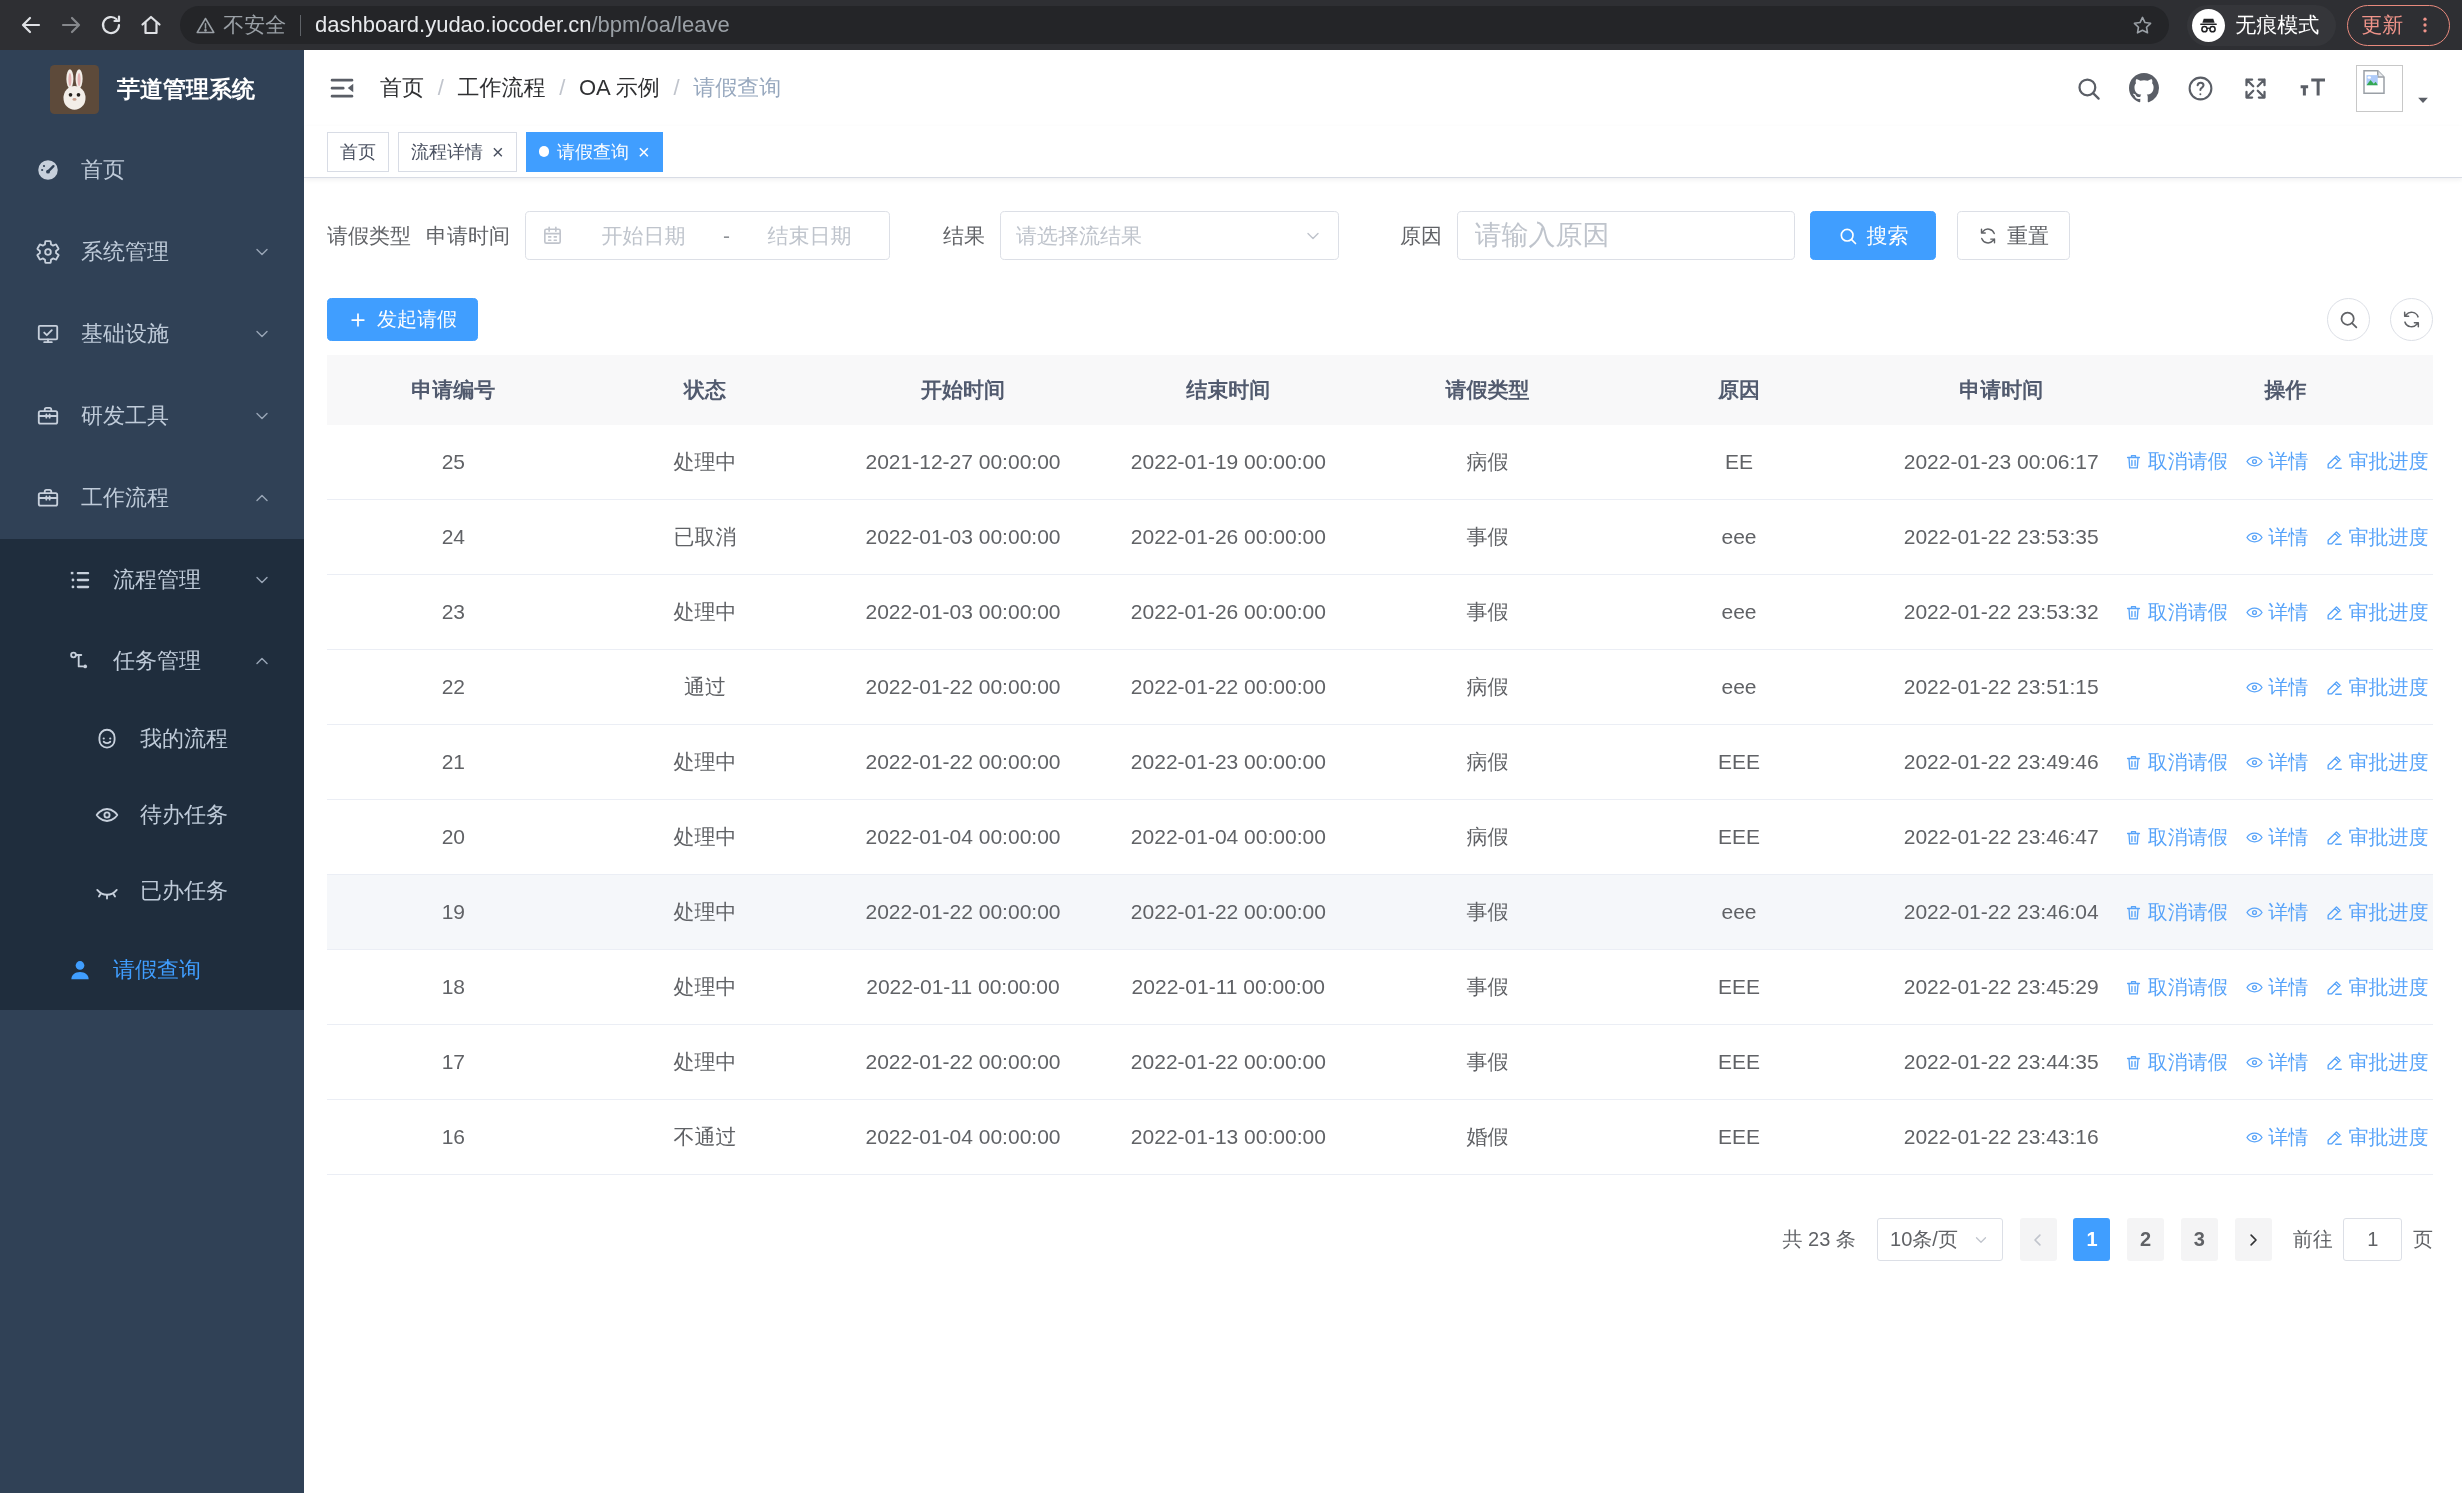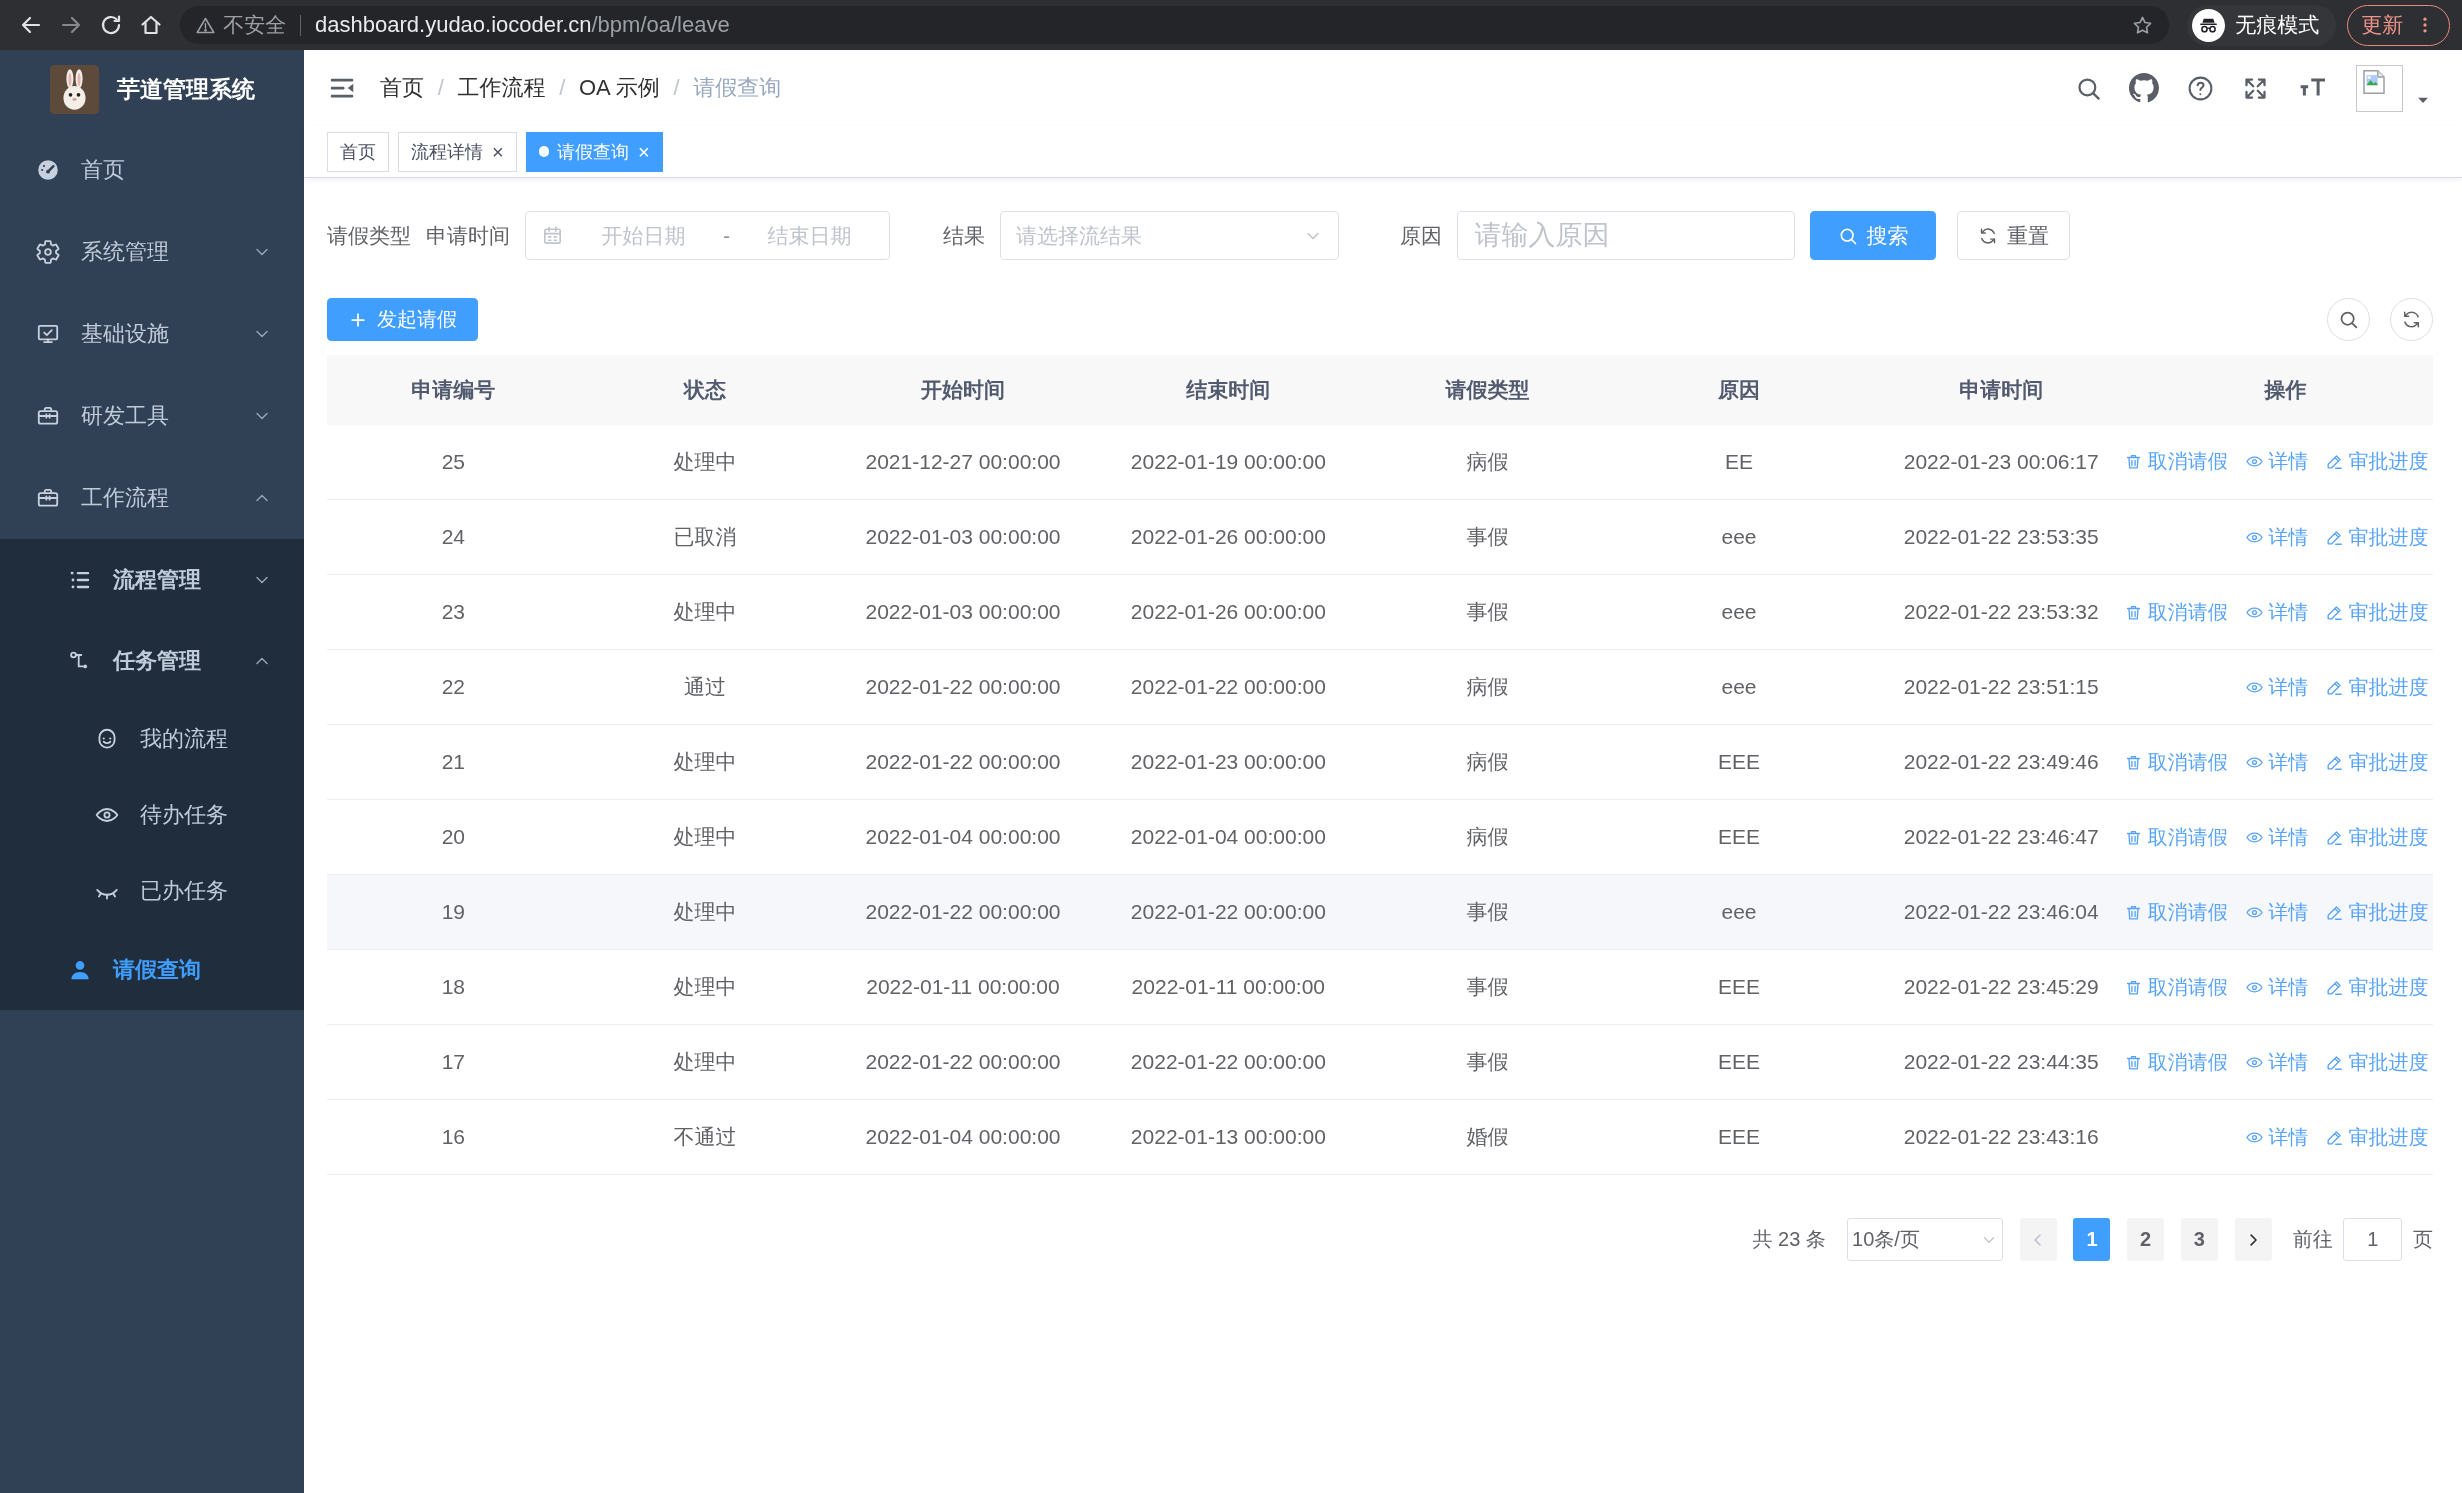--- a/index.html
+++ b/index.html
@@ -31,21 +31,21 @@
   
   .app { display:flex; height:1443px; }
   .sidebar { width:304px; background:#304156; flex:none; display:flex; flex-direction:column; }
   .logo-row { height:79px; display:flex; align-items:center; padding-left:50px; gap:18px; }
   .logo-img { width:49px; height:49px; flex:none; }
   .logo-title { color:#fff; font-size:23px; font-weight:bold; white-space:nowrap; }
   .menu { display:flex; flex-direction:column; }
   .menu-item { display:flex; align-items:center; color:#bfcbd9; font-size:22px; cursor:pointer; }
   .menu-item .ic { width:26px; height:26px; margin-right:20px; color:#c7d0dc; }
   .menu-item.top  { height:82px; padding-left:35px; }
-  .menu-item.sub1 { height:81px; padding-left:67px; background:#1f2d3d;font-weight:bold; }
+  .menu-item.sub1 { height:81px; padding-left:67px; background:#1f2d3d; }
   .menu-item.sub2 { height:76px; padding-left:94px; background:#1f2d3d; }
   .menu-item .mi-label { flex:1; }
   .mi-arrow { width:20px; height:20px; margin-right:32px; color:#97a4b5; display:inline-flex; }
   .mi-arrow svg { width:100%; height:100%; }
   .mi-arrow.up { transform:rotate(180deg); }
   .menu-item.active, .menu-item.active .ic { color:#409eff; }
 
   .main { flex:1; display:flex; flex-direction:column; background:#fff; min-width:0; }
 
   
@@ -106,21 +106,21 @@
   table.grid { width:100%; border-collapse:collapse; table-layout:fixed; margin-top:13.7px; }
   .grid th { height:70px; background:#f8f8f9; color:#515a6e; font-size:21px; font-weight:600; text-align:center; }
   .grid td { height:75px; color:#606266; font-size:21px; text-align:center; border-bottom:1.5px solid #ebeef5; white-space:nowrap; }
   .grid tr.highlight td { background:#f5f7fa; }
   .actions { display:flex; align-items:center; justify-content:flex-end; gap:16.7px; padding-right:4.6px; }
   .action-link { display:inline-flex; align-items:center; gap:4.6px; color:#57a3f9; font-size:20px; cursor:pointer; white-space:nowrap; }
   .action-link .ic { width:19px; height:19px; }
 
   .pagination { margin-top:43px; display:flex; align-items:center; justify-content:flex-end; gap:16.7px; font-size:20px; color:#606266; }
   .pg-total { margin-right:4.6px; }
-  .pg-size { width:156px; height:43px; border:0.8px solid #dcdfe6; border-radius:3px; display:flex; align-items:center; justify-content:space-between; padding:0 4px; color:#606266; background:#fff; cursor:pointer; }
+  .pg-size { width:126px; height:43px; border:0.8px solid #dcdfe6; border-radius:3px; display:flex; align-items:center; justify-content:space-between; padding:0 12px; color:#606266; background:#fff; cursor:pointer; }
   .pg-size .sel-arrow { width:18px; height:18px; color:#c0c4cc; }
   .pg-btn { min-width:37px; height:43px; border-radius:3px; background:#f4f4f5; color:#606266; display:inline-flex; align-items:center; justify-content:center; font-size:20px; font-weight:600; cursor:pointer; border:none; font-family:inherit; }
   .pg-btn .ic { width:18px; height:18px; }
   .pg-prev { color:#c0c4cc; }
   .pg-next { color:#303133; }
   .pg-page.active { background:#409eff; color:#fff; }
   .pg-goto { display:flex; align-items:center; gap:10.6px; margin-left:4.6px; }
   .pg-input { width:59px; height:43px; border:0.8px solid #dcdfe6; border-radius:3px; text-align:center; font-size:20px; color:#606266; outline:none; font-family:inherit; }
 </style>
 </head>

